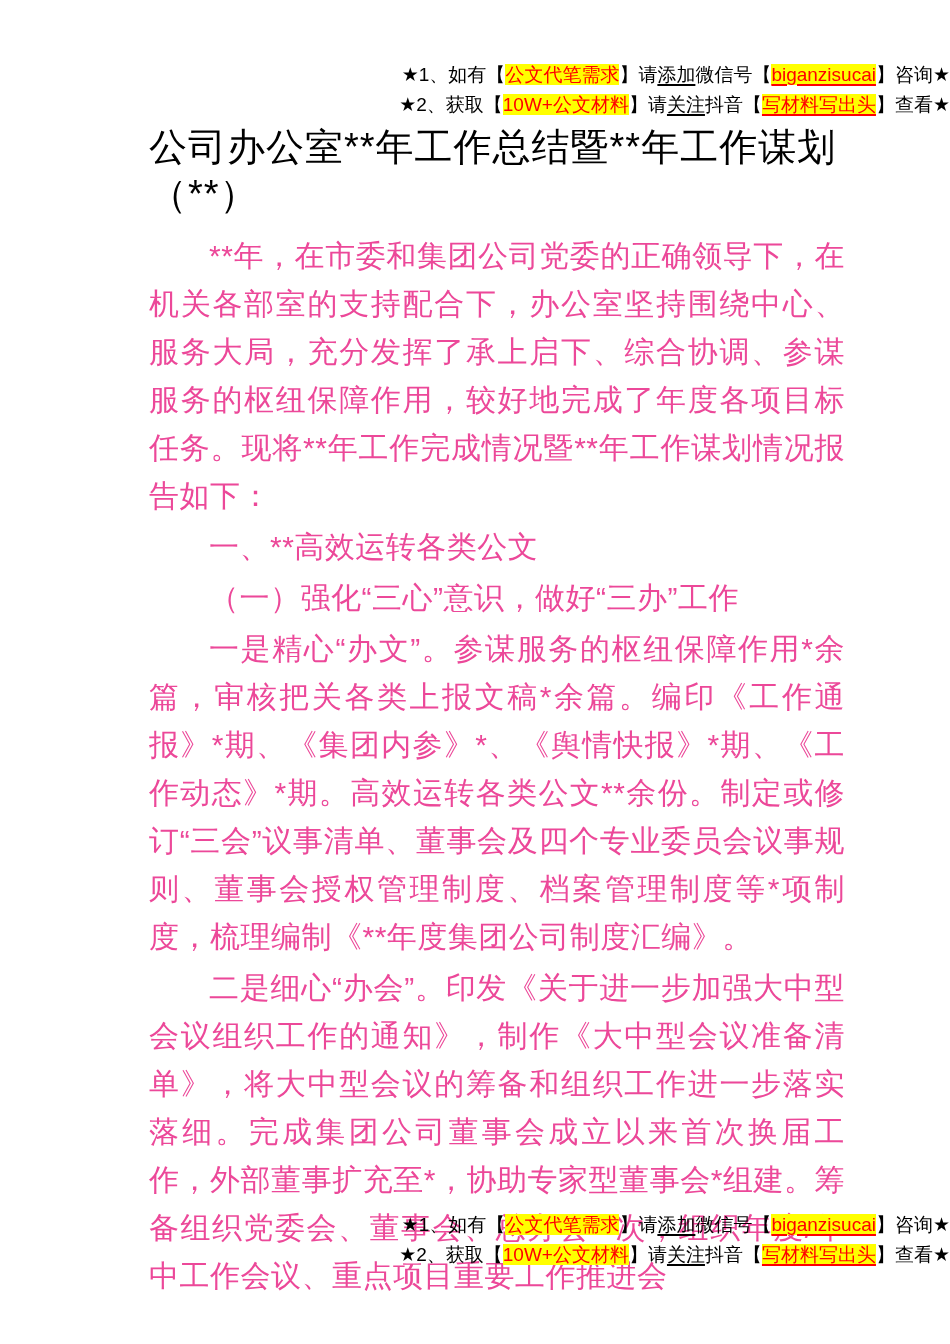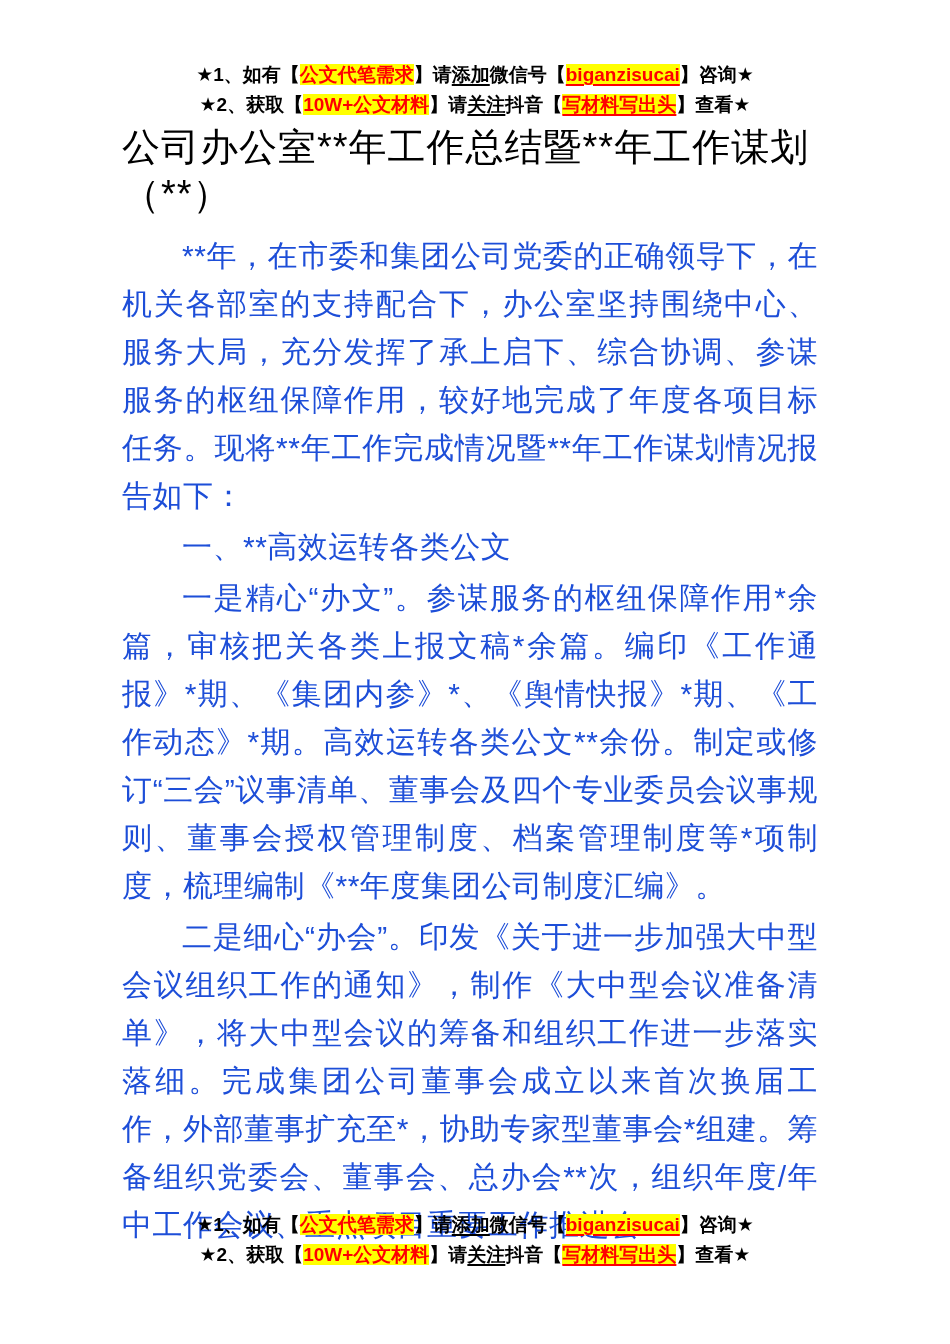--- a/index.html
+++ b/index.html
@@ -14,80 +14,81 @@
     background: #ffffff;
     overflow: hidden;
     font-family: "Liberation Sans", "DejaVu Sans", sans-serif;
     color: #000000;
   }
   
   .banner {
     position: absolute;
     left: 0;
     width: 950px;
-    text-align: center;
-    font-weight: bold;
+    text-align: right;
+    font-weight: normal;
     font-size: 19px;
     line-height: 30px;
     color: #000000;
   }
   .banner-top { top: 60px; }
   .banner-bottom { top: 1210px; }
   .banner-line { white-space: nowrap; }
   .seg { display: inline; }
   .seg.hl {
     background: #ffff00;
     color: #ff0000;
   }
   .seg.ul {
     text-decoration: underline;
     text-underline-offset: 3px;
     text-decoration-thickness: 2px;
   }
   
   .content {
     position: absolute;
-    left: 122px;
+    left: 149px;
     top: 124px;
     width: 696px;
   }
   .title {
     font-size: 38px;
     line-height: 47px;
     font-weight: normal;
     margin: 0 0 14px 0;
     letter-spacing: 1px;
     text-align: left;
     color: #000000;
   }
   .body p {
     font-size: 30px;
     line-height: 48px;
     margin: 0 0 3px 0;
     text-indent: 2em;
     text-align: justify;
     letter-spacing: 0.5px;
-    color: #1d4ed8;
+    color: #ec4899;
   }
 </style>
 </head>
 <body>
 
 <div class="page">
 
   <div class="banner banner-top">
     <div class="banner-line"><span class="seg">★1、如有【</span><span class="seg hl">公文代笔需求</span><span class="seg">】请</span><span class="seg ul">添加</span><span class="seg">微信号【</span><span class="seg hl ul">biganzisucai</span><span class="seg">】咨询★</span></div>
     <div class="banner-line"><span class="seg">★2、获取【</span><span class="seg hl">10W+公文材料</span><span class="seg">】请</span><span class="seg ul">关注</span><span class="seg">抖音【</span><span class="seg hl ul">写材料写出头</span><span class="seg">】查看★</span></div>
   </div>
 
   <div class="content">
     <h1 class="title">公司办公室**年工作总结暨**年工作谋划（**）</h1>
     <div class="body">
       <p>**年，在市委和集团公司党委的正确领导下，在机关各部室的支持配合下，办公室坚持围绕中心、服务大局，充分发挥了承上启下、综合协调、参谋服务的枢纽保障作用，较好地完成了年度各项目标任务。现将**年工作完成情况暨**年工作谋划情况报告如下：</p>
       <p>一、**高效运转各类公文</p>
+      <p>（一）强化“三心”意识，做好“三办”工作</p>
       <p>一是精心“办文”。参谋服务的枢纽保障作用*余篇，审核把关各类上报文稿*余篇。编印《工作通报》*期、《集团内参》*、《舆情快报》*期、《工作动态》*期。高效运转各类公文**余份。制定或修订“三会”议事清单、董事会及四个专业委员会议事规则、董事会授权管理制度、档案管理制度等*项制度，梳理编制《**年度集团公司制度汇编》。</p>
       <p>二是细心“办会”。印发《关于进一步加强大中型会议组织工作的通知》，制作《大中型会议准备清单》，将大中型会议的筹备和组织工作进一步落实落细。完成集团公司董事会成立以来首次换届工作，外部董事扩充至*，协助专家型董事会*组建。筹备组织党委会、董事会、总办会**次，组织年度/年中工作会议、重点项目重要工作推进会</p>
     </div>
   </div>
 
   <div class="banner banner-bottom">
     <div class="banner-line"><span class="seg">★1、如有【</span><span class="seg hl">公文代笔需求</span><span class="seg">】请</span><span class="seg ul">添加</span><span class="seg">微信号【</span><span class="seg hl ul">biganzisucai</span><span class="seg">】咨询★</span></div>
     <div class="banner-line"><span class="seg">★2、获取【</span><span class="seg hl">10W+公文材料</span><span class="seg">】请</span><span class="seg ul">关注</span><span class="seg">抖音【</span><span class="seg hl ul">写材料写出头</span><span class="seg">】查看★</span></div>
   </div>
 

